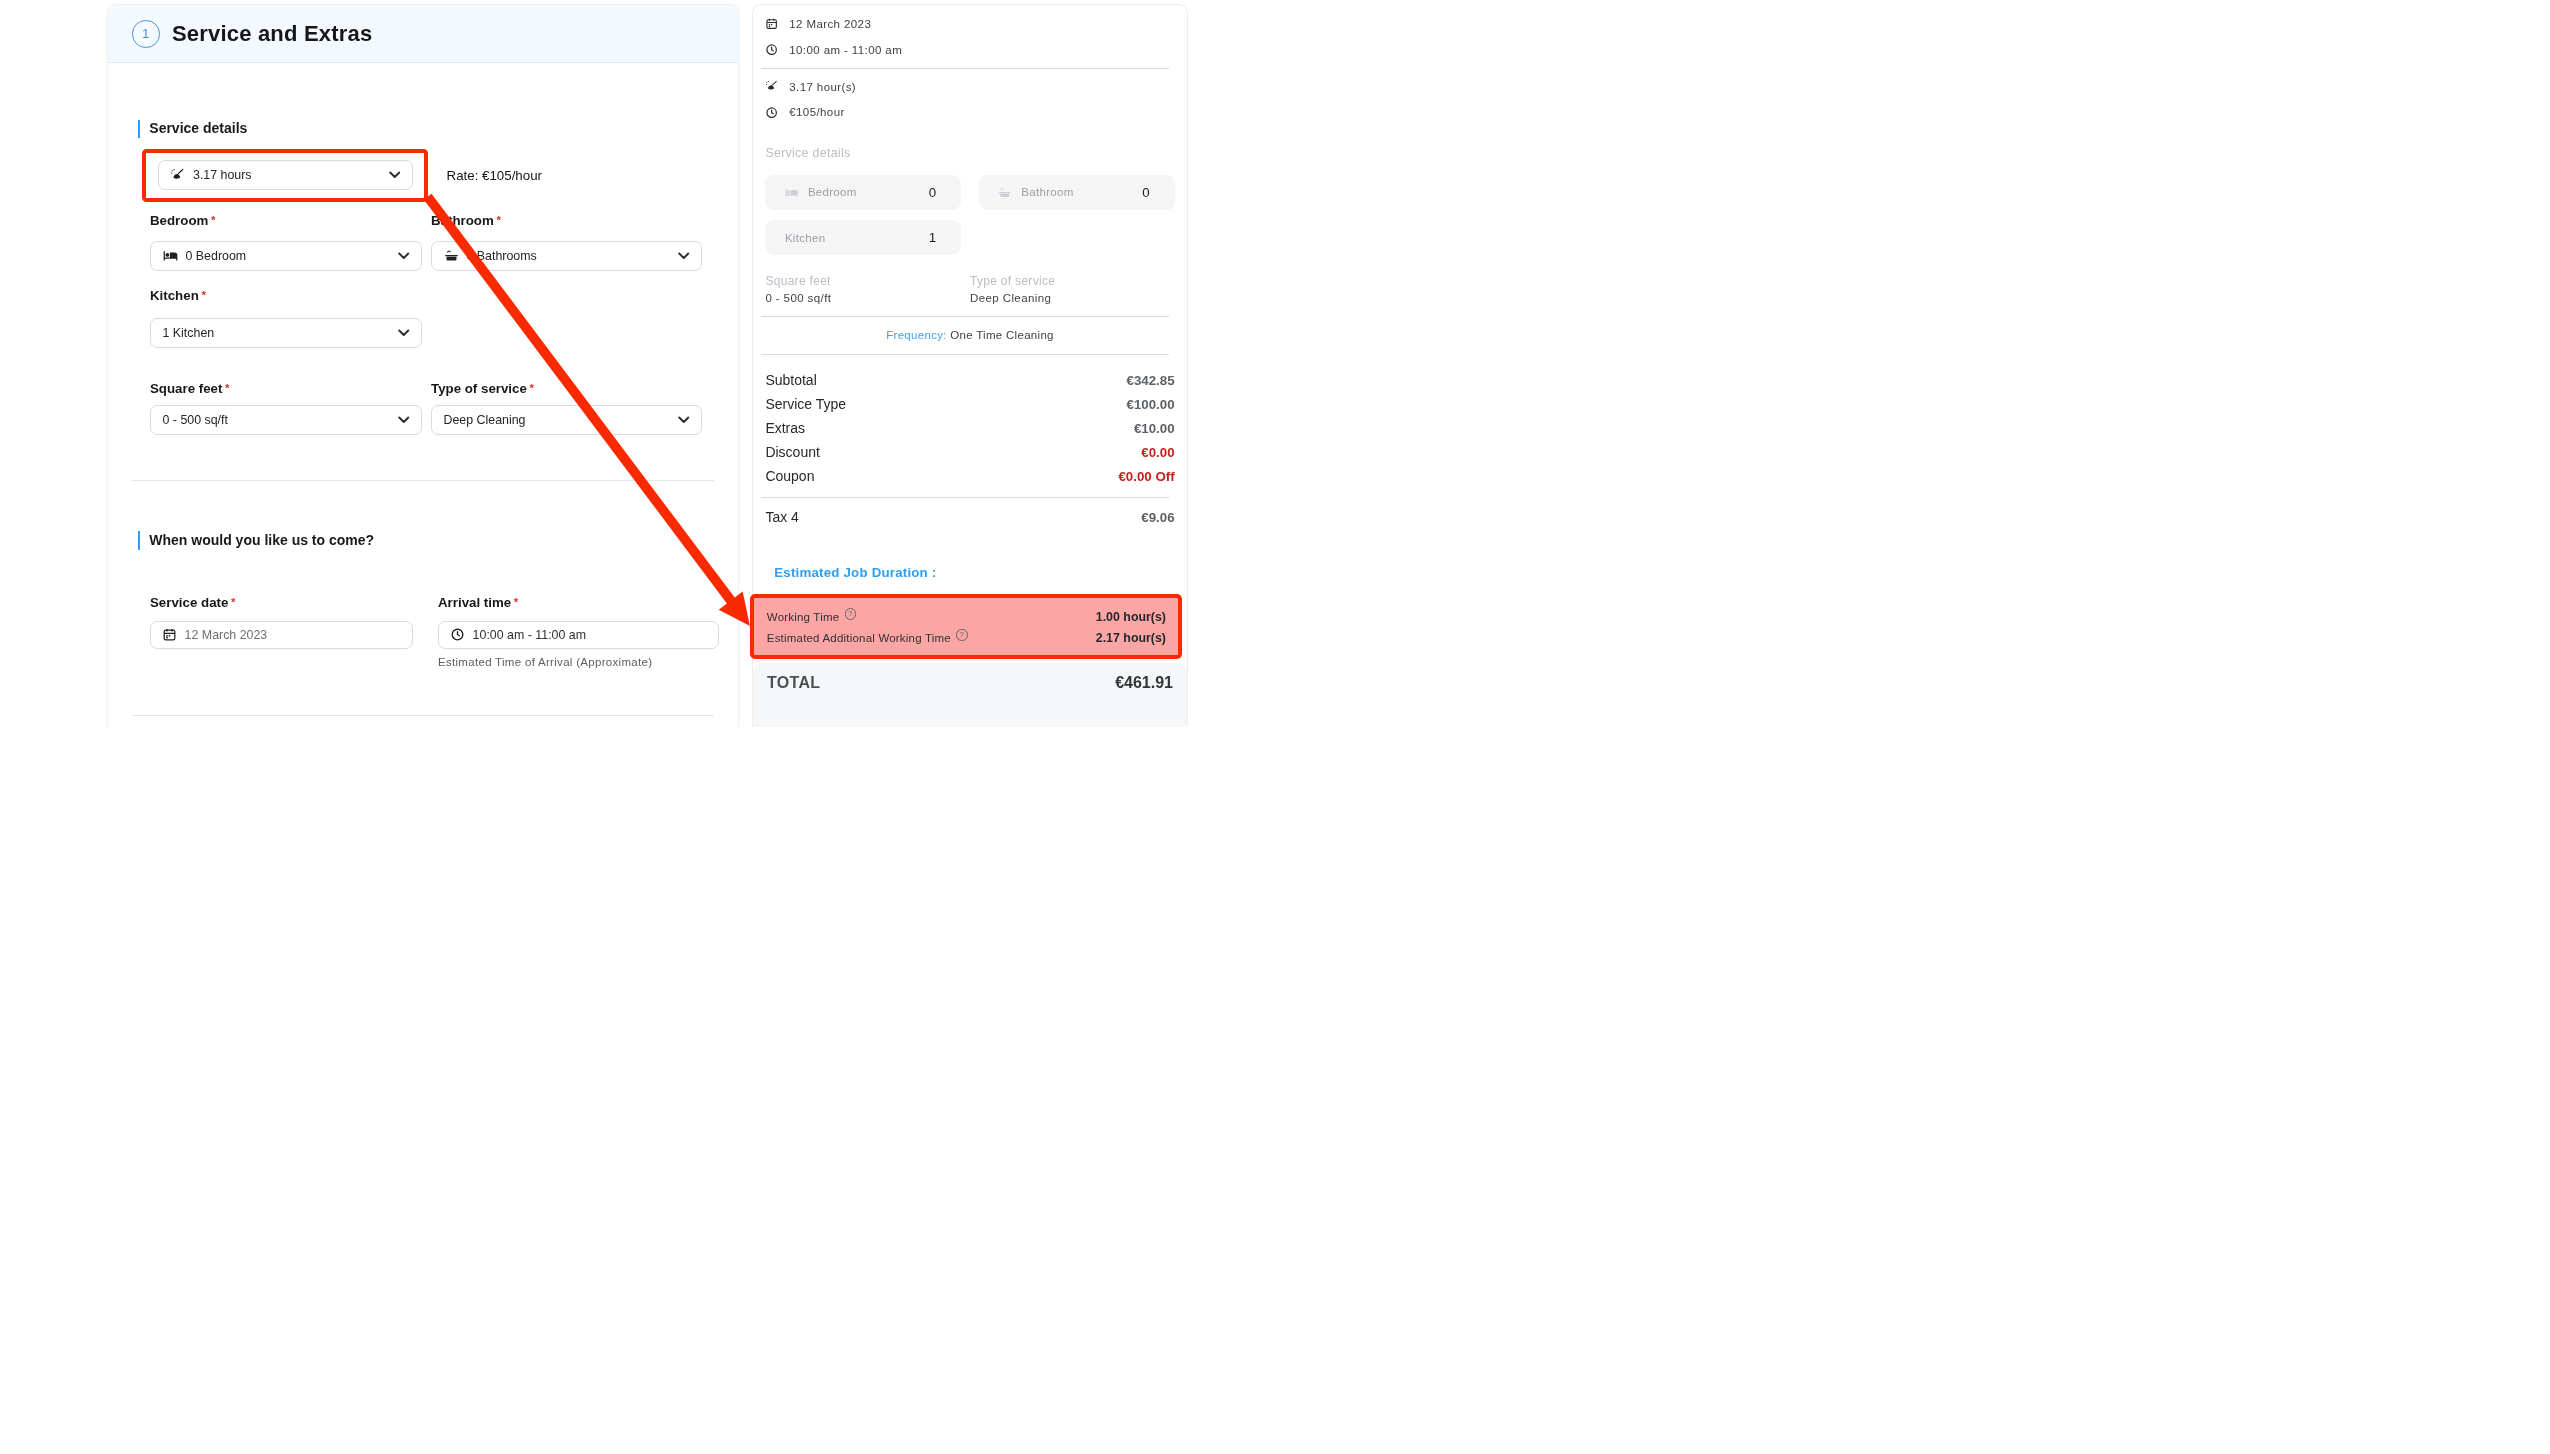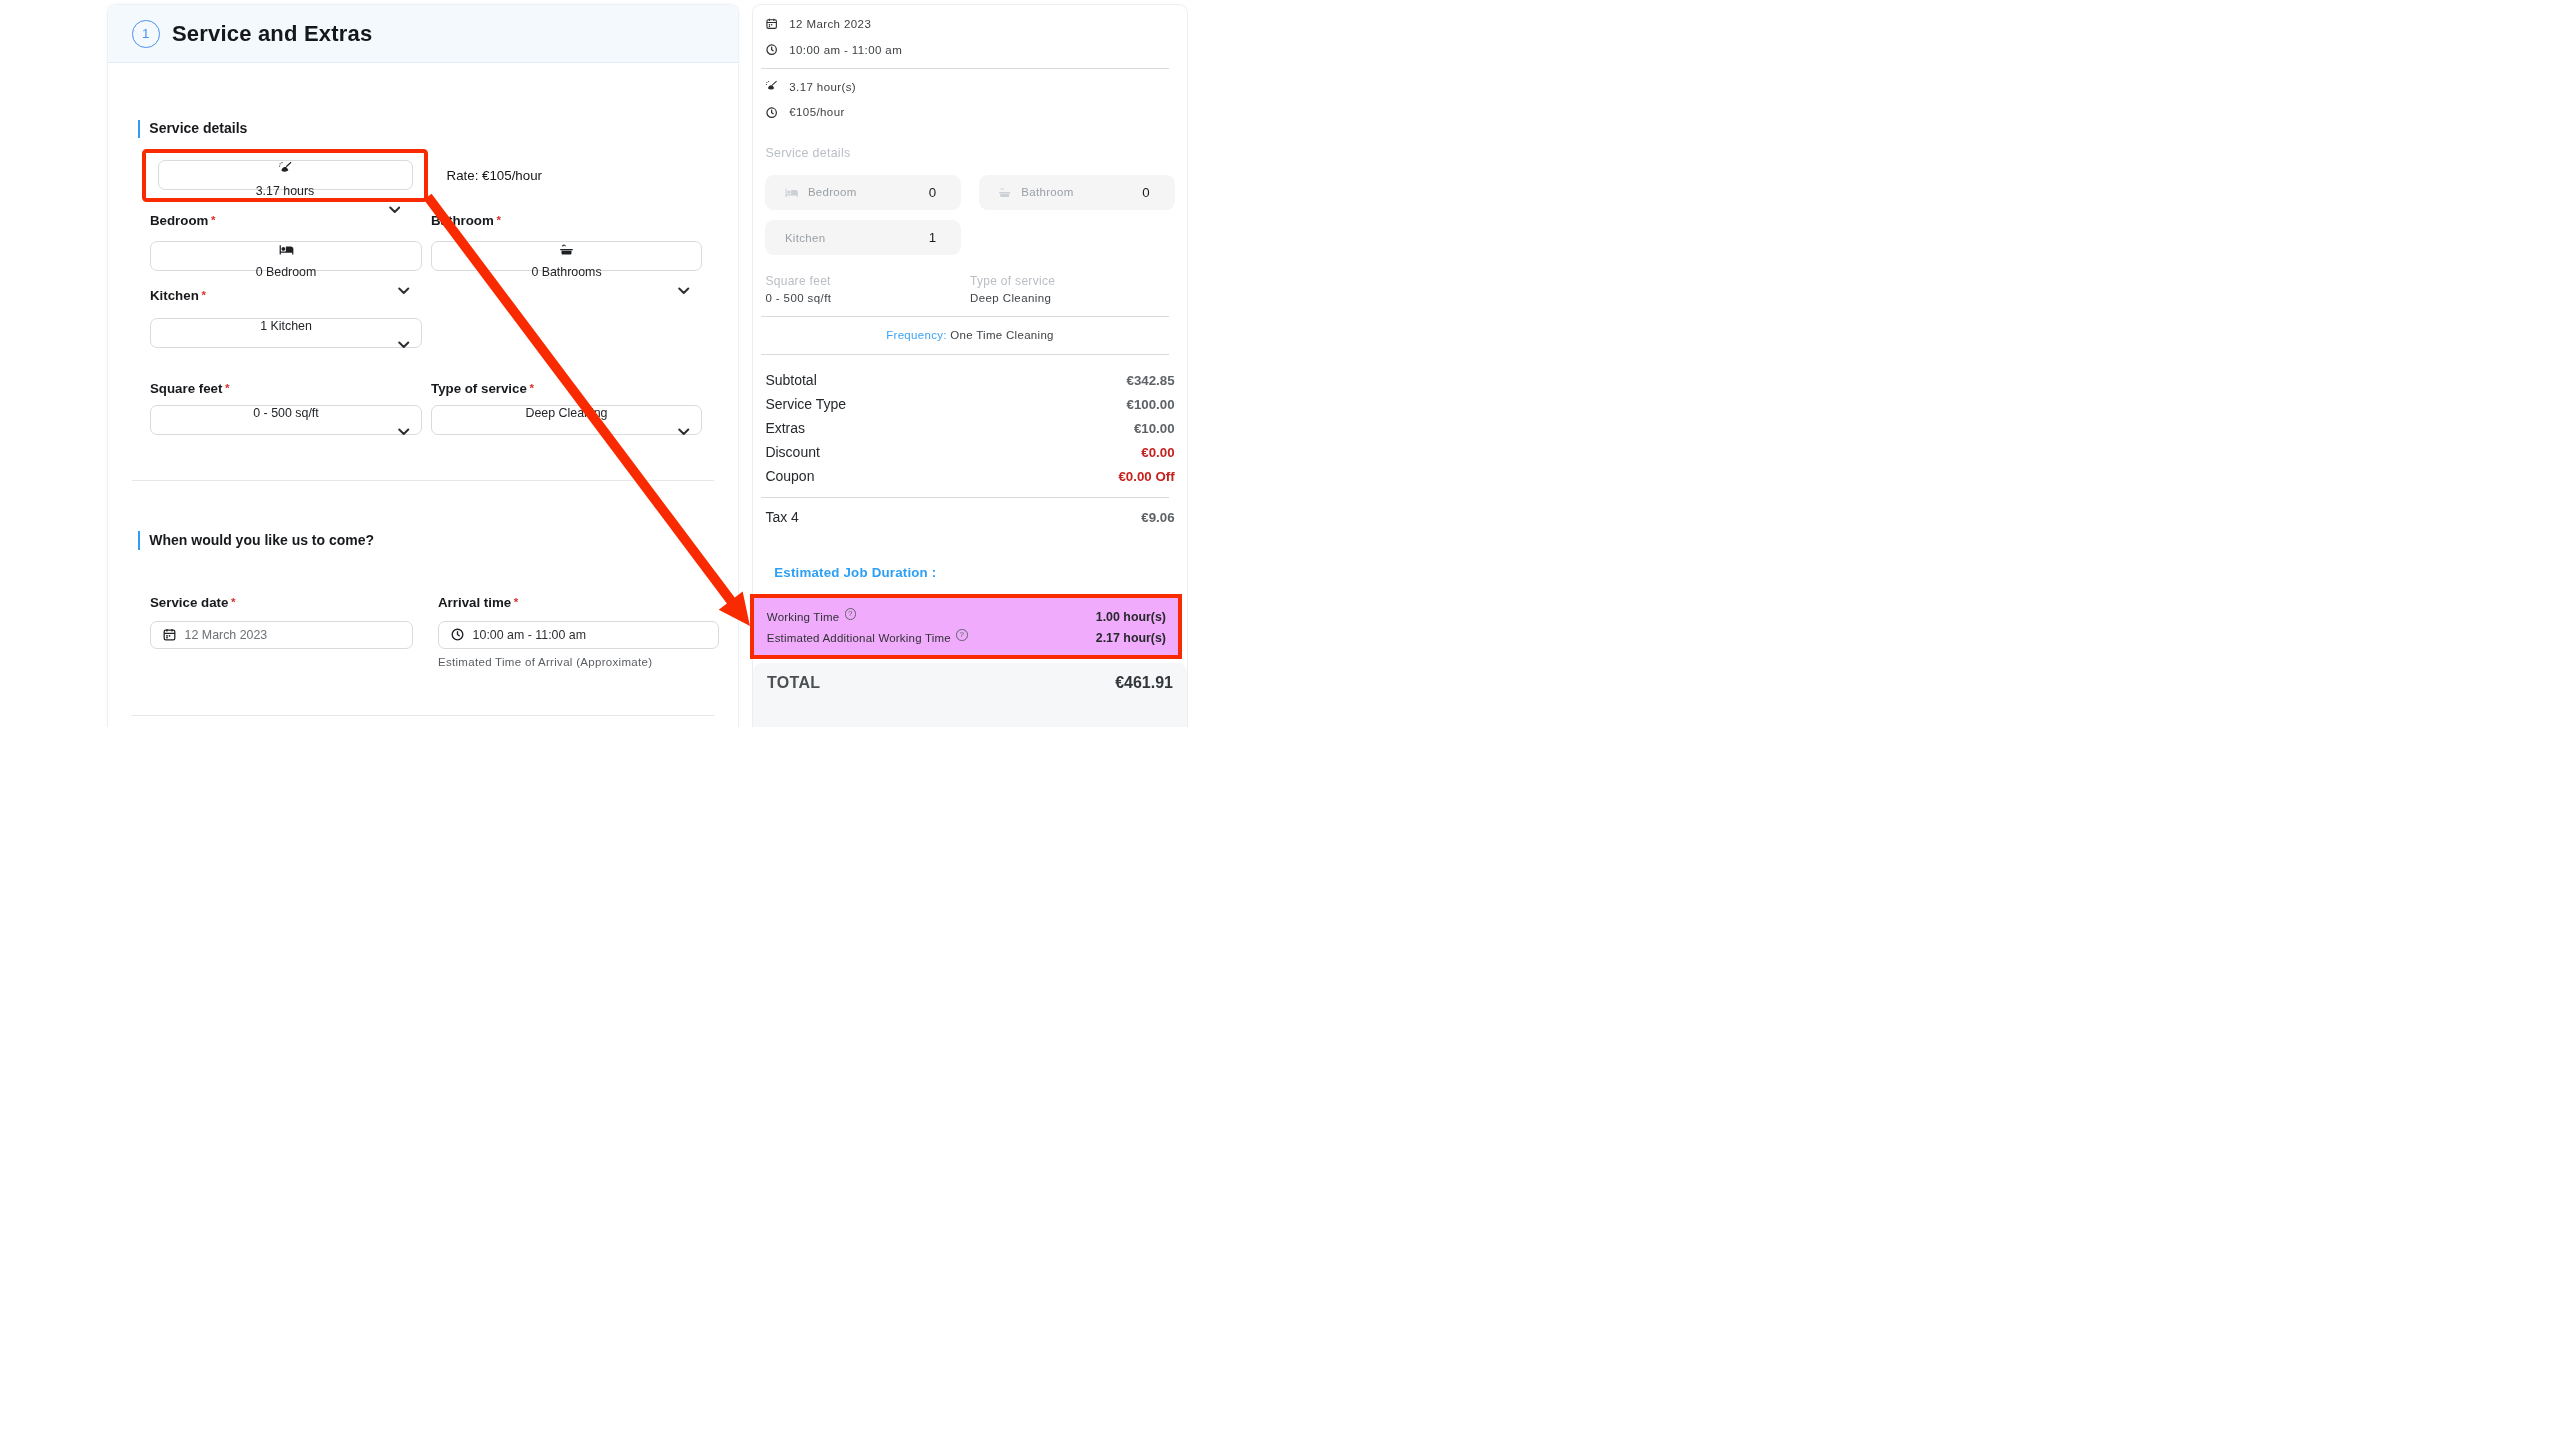--- a/index.html
+++ b/index.html
@@ -19,21 +19,21 @@
   .sec-label { margin-top:57px; font-size:14px; font-weight:bold; color:#17191c; line-height:17.7px;
     border-left:2.7px solid #2f9df6; padding-left:9.7px; margin-left:-12.4px; }
   .hours-row { display:flex; align-items:center; margin-top:10.6px; margin-left:-8px; }
   .annot-box1 { border:4.4px solid #fa2a00; border-radius:4.4px; padding:4.4px 11.5px; width:286px; height:53px;
     display:flex; align-items:center; }
   .rate { margin-left:18.6px; font-size:13.3px; font-weight:normal; color:#131518; }
   .grid2 { display:grid; grid-template-columns:272px 271px; column-gap:9px; align-items:center; }
   .fld-label { font-size:13.3px; font-weight:bold; color:#17191c; line-height:17.7px; }
   .req { color:#d93025; font-weight:bold; margin-left:2.7px; font-size:11.5px; vertical-align:top; }
   .select { height:30px; border:0.9px solid #d8dadd; border-radius:7px; background:#fff;
-    display:flex; align-items:center; gap:8px; padding:0 11.5px; font-size:12.4px; color:#232528; cursor:pointer; width:100%;flex-direction:column; }
+    display:flex; align-items:center; gap:8px; padding:0 11.5px; font-size:12.4px; color:#232528; cursor:pointer; width:100%; }
   .select .chev { width:11.5px; height:8px; margin-left:auto; color:#2c2e31; flex:none; }
   .ic { width:15px; height:15px; color:#1e2023; flex:none; }
   .mt12{margin-top:10.6px} .mt16{margin-top:14px} .mt18{margin-top:16px} .mt8{margin-top:7px} .mt36{margin-top:32px} .mt10{margin-top:8.9px}
   .divider-l { height:0.9px; background:#e4e6e8; margin:0 -17.7px; }
   .div1 { margin-top:45px; } .div2 { margin-top:47px; }
   .sched-head { margin-top:50px; font-size:14px; font-weight:bold; color:#17191c; line-height:19.5px;
     border-left:2.7px solid #2f9df6; padding-left:9.7px; margin-left:-12.4px; }
   .labels-sched { margin-top:44px; }
   .input { height:28px; border:0.9px solid #d8dadd; border-radius:7px; display:flex; align-items:center;
     gap:8px; padding:0 10.6px; font-size:12.4px; cursor:pointer; }
@@ -67,21 +67,21 @@
   .freq { margin-top:10.6px; text-align:center; font-size:11.5px; letter-spacing:0.3px; line-height:15px; color:#3f4347; }
   .freq .freq-k { color:#3da2f6; }
   .price-rows { margin-top:14px; }
   .prow { height:24px; display:flex; align-items:center; justify-content:space-between; }
   .prow .p-label { font-size:14px; color:#26292c; }
   .prow .p-value { font-size:13.3px; font-weight:bold; color:#5e6266; }
   .prow.red .p-value { color:#c5221f; }
   .tax-row { margin-top:7px; }
   .est-head { margin-top:35px; padding-left:8.9px; font-size:13.3px; font-weight:bold; color:#2da0f5; line-height:17.7px; letter-spacing:0.2px; }
   .annot-box2 { margin-top:12.4px; margin-left:-15px; width:432px; height:65px; border:4.4px solid #fa2a00;
-    border-radius:0; background:#f0abfc; padding:8px 12.4px 0 12.4px; position:relative; z-index:5; }
+    border-radius:5px; background:#fca5a5; padding:8px 12.4px 0 12.4px; position:relative; z-index:5; }
   .wrow { display:flex; align-items:center; height:21px; }
   .w-label { font-size:11.5px; color:#303134; letter-spacing:0.2px; display:flex; align-items:flex-start; gap:5.3px; }
   .q { width:11.5px; height:11.5px; border:0.9px solid #5f6368; border-radius:50%; color:#5f6368; font-size:8px;
     display:inline-flex; align-items:center; justify-content:center; margin-top:-2.7px; cursor:pointer; }
   .w-value { margin-left:auto; font-size:12.4px; font-weight:bold; color:#26282b; }
   .total-strip { margin:3.5px -12.4px 0 -12.4px; height:106px; background:#f6f7f8; border-radius:8.9px 8.9px 0 0;
     padding:11.5px 14px 0 14px; display:flex; justify-content:space-between; }
   .t-label { font-size:16px; font-weight:bold; color:#4c5053; letter-spacing:0.3px; }
   .t-value { font-size:16px; font-weight:bold; color:#323539; }
 

